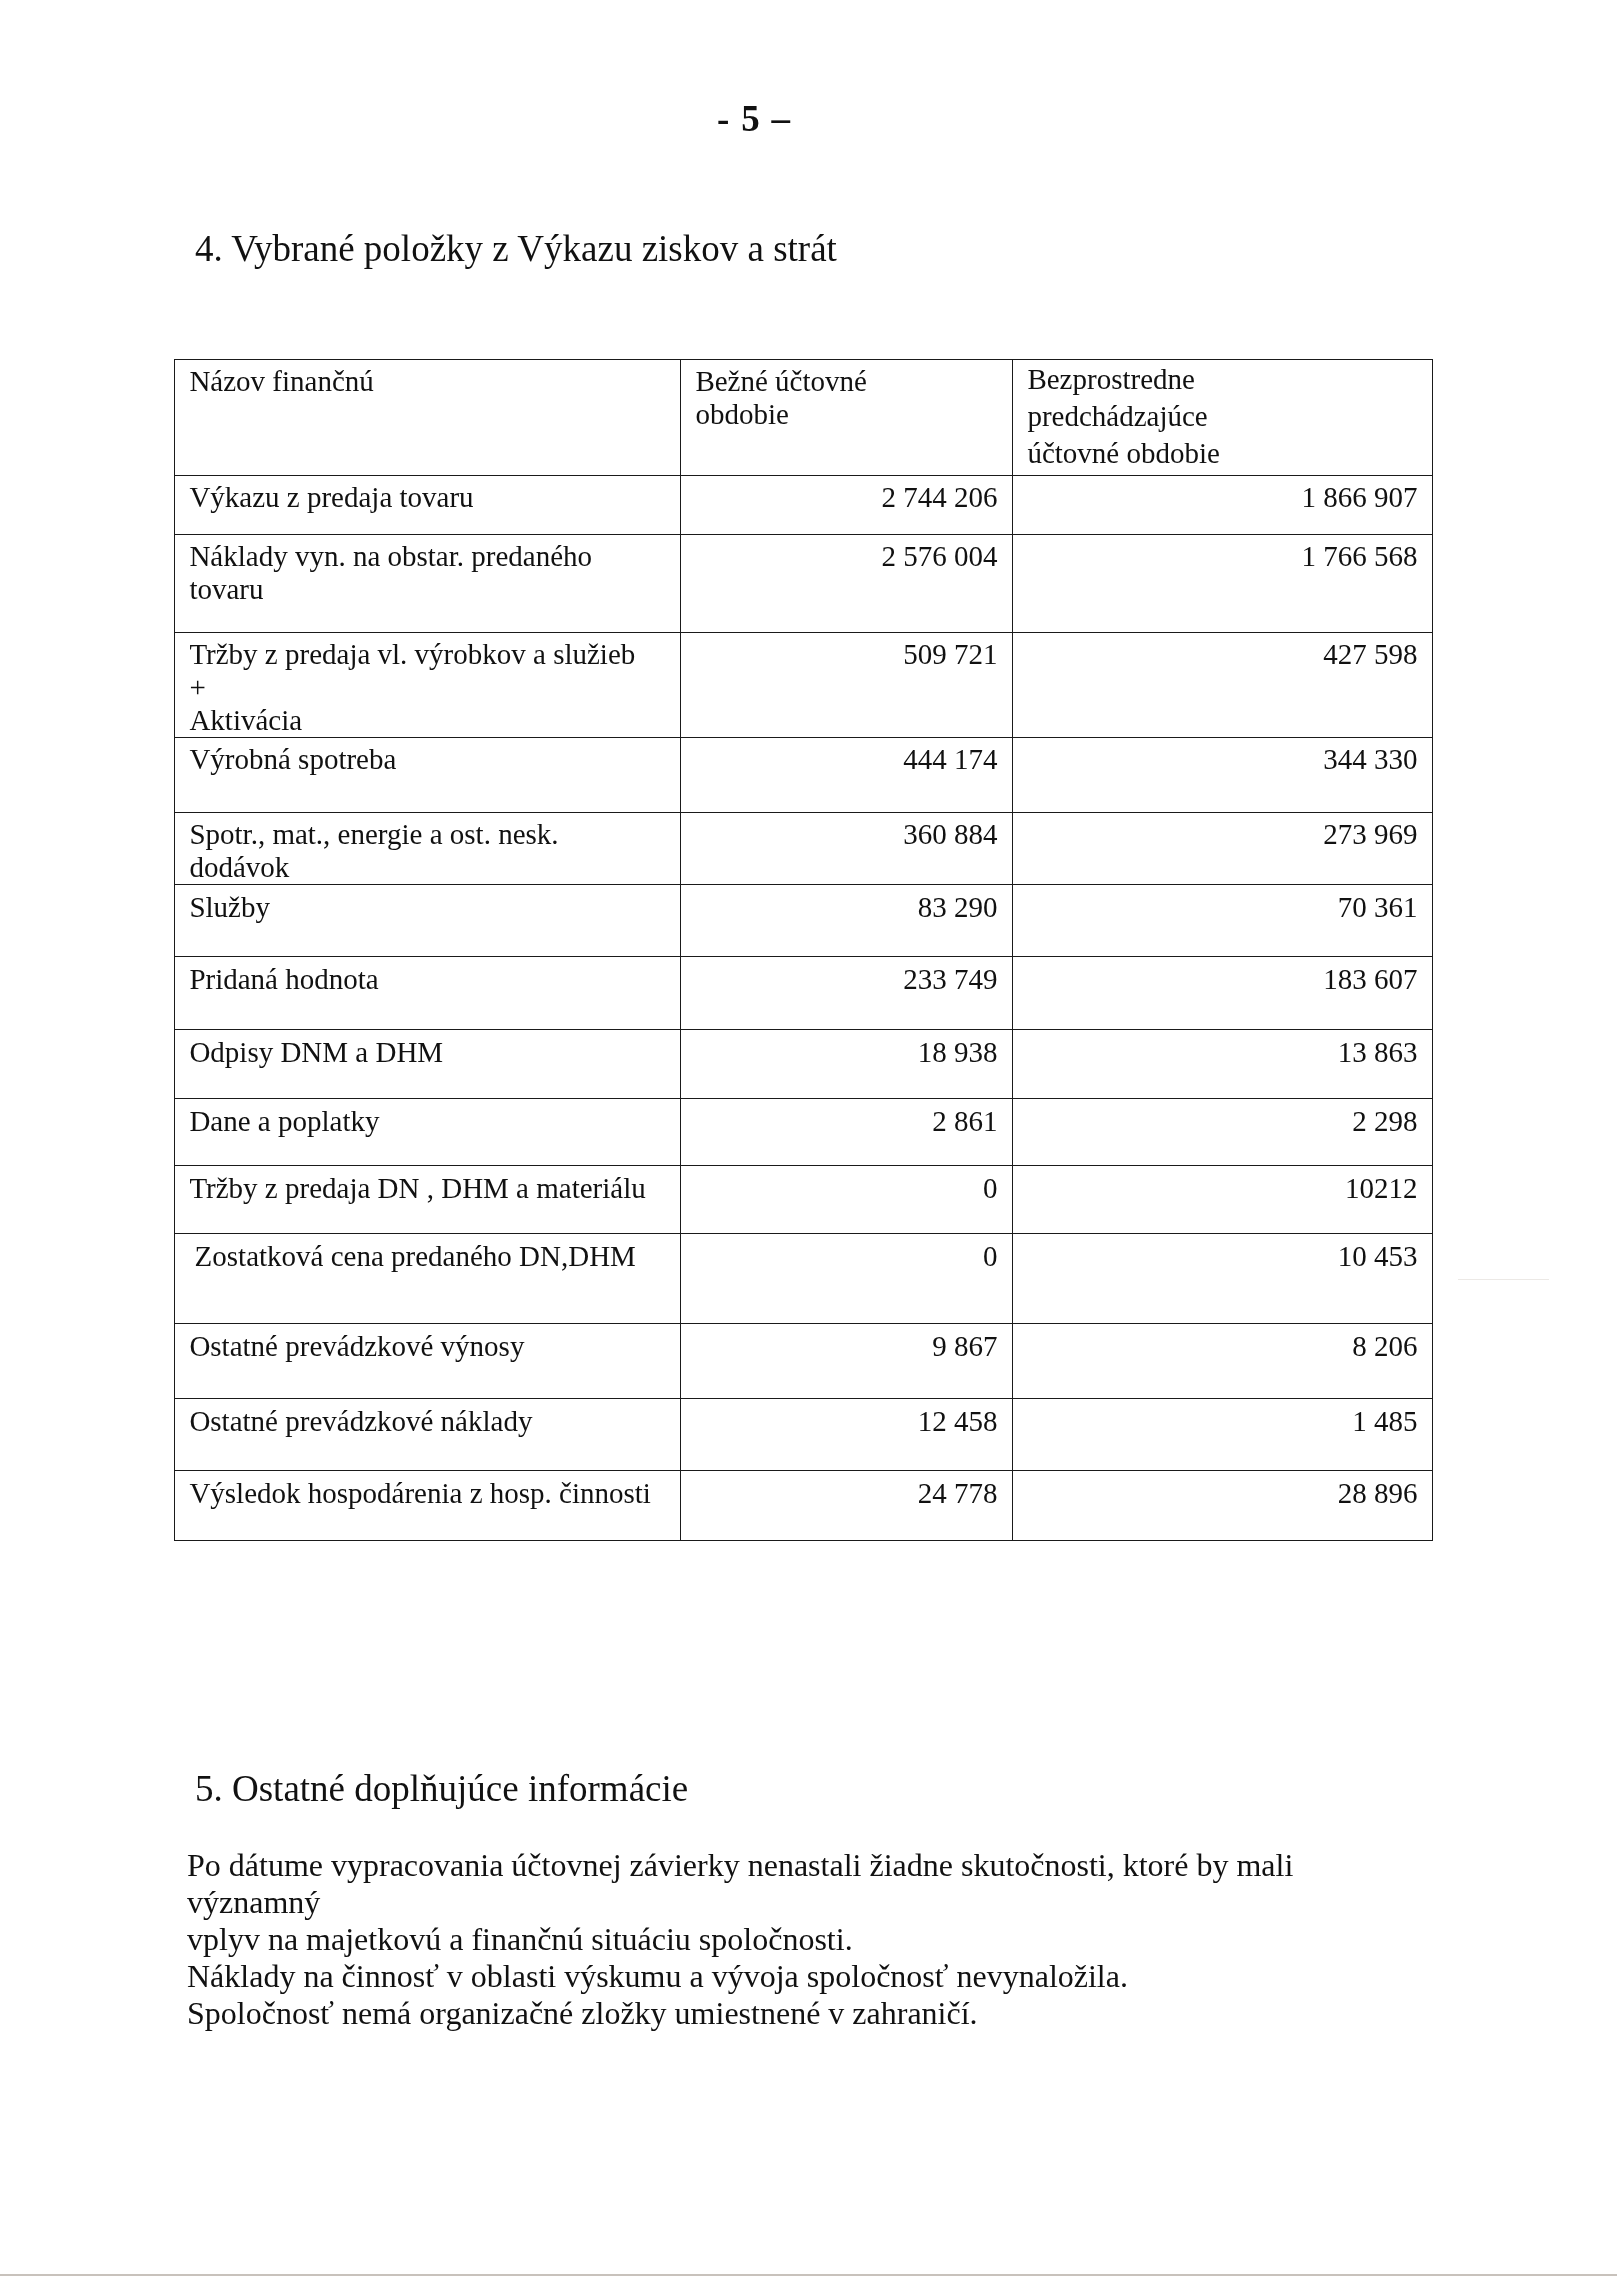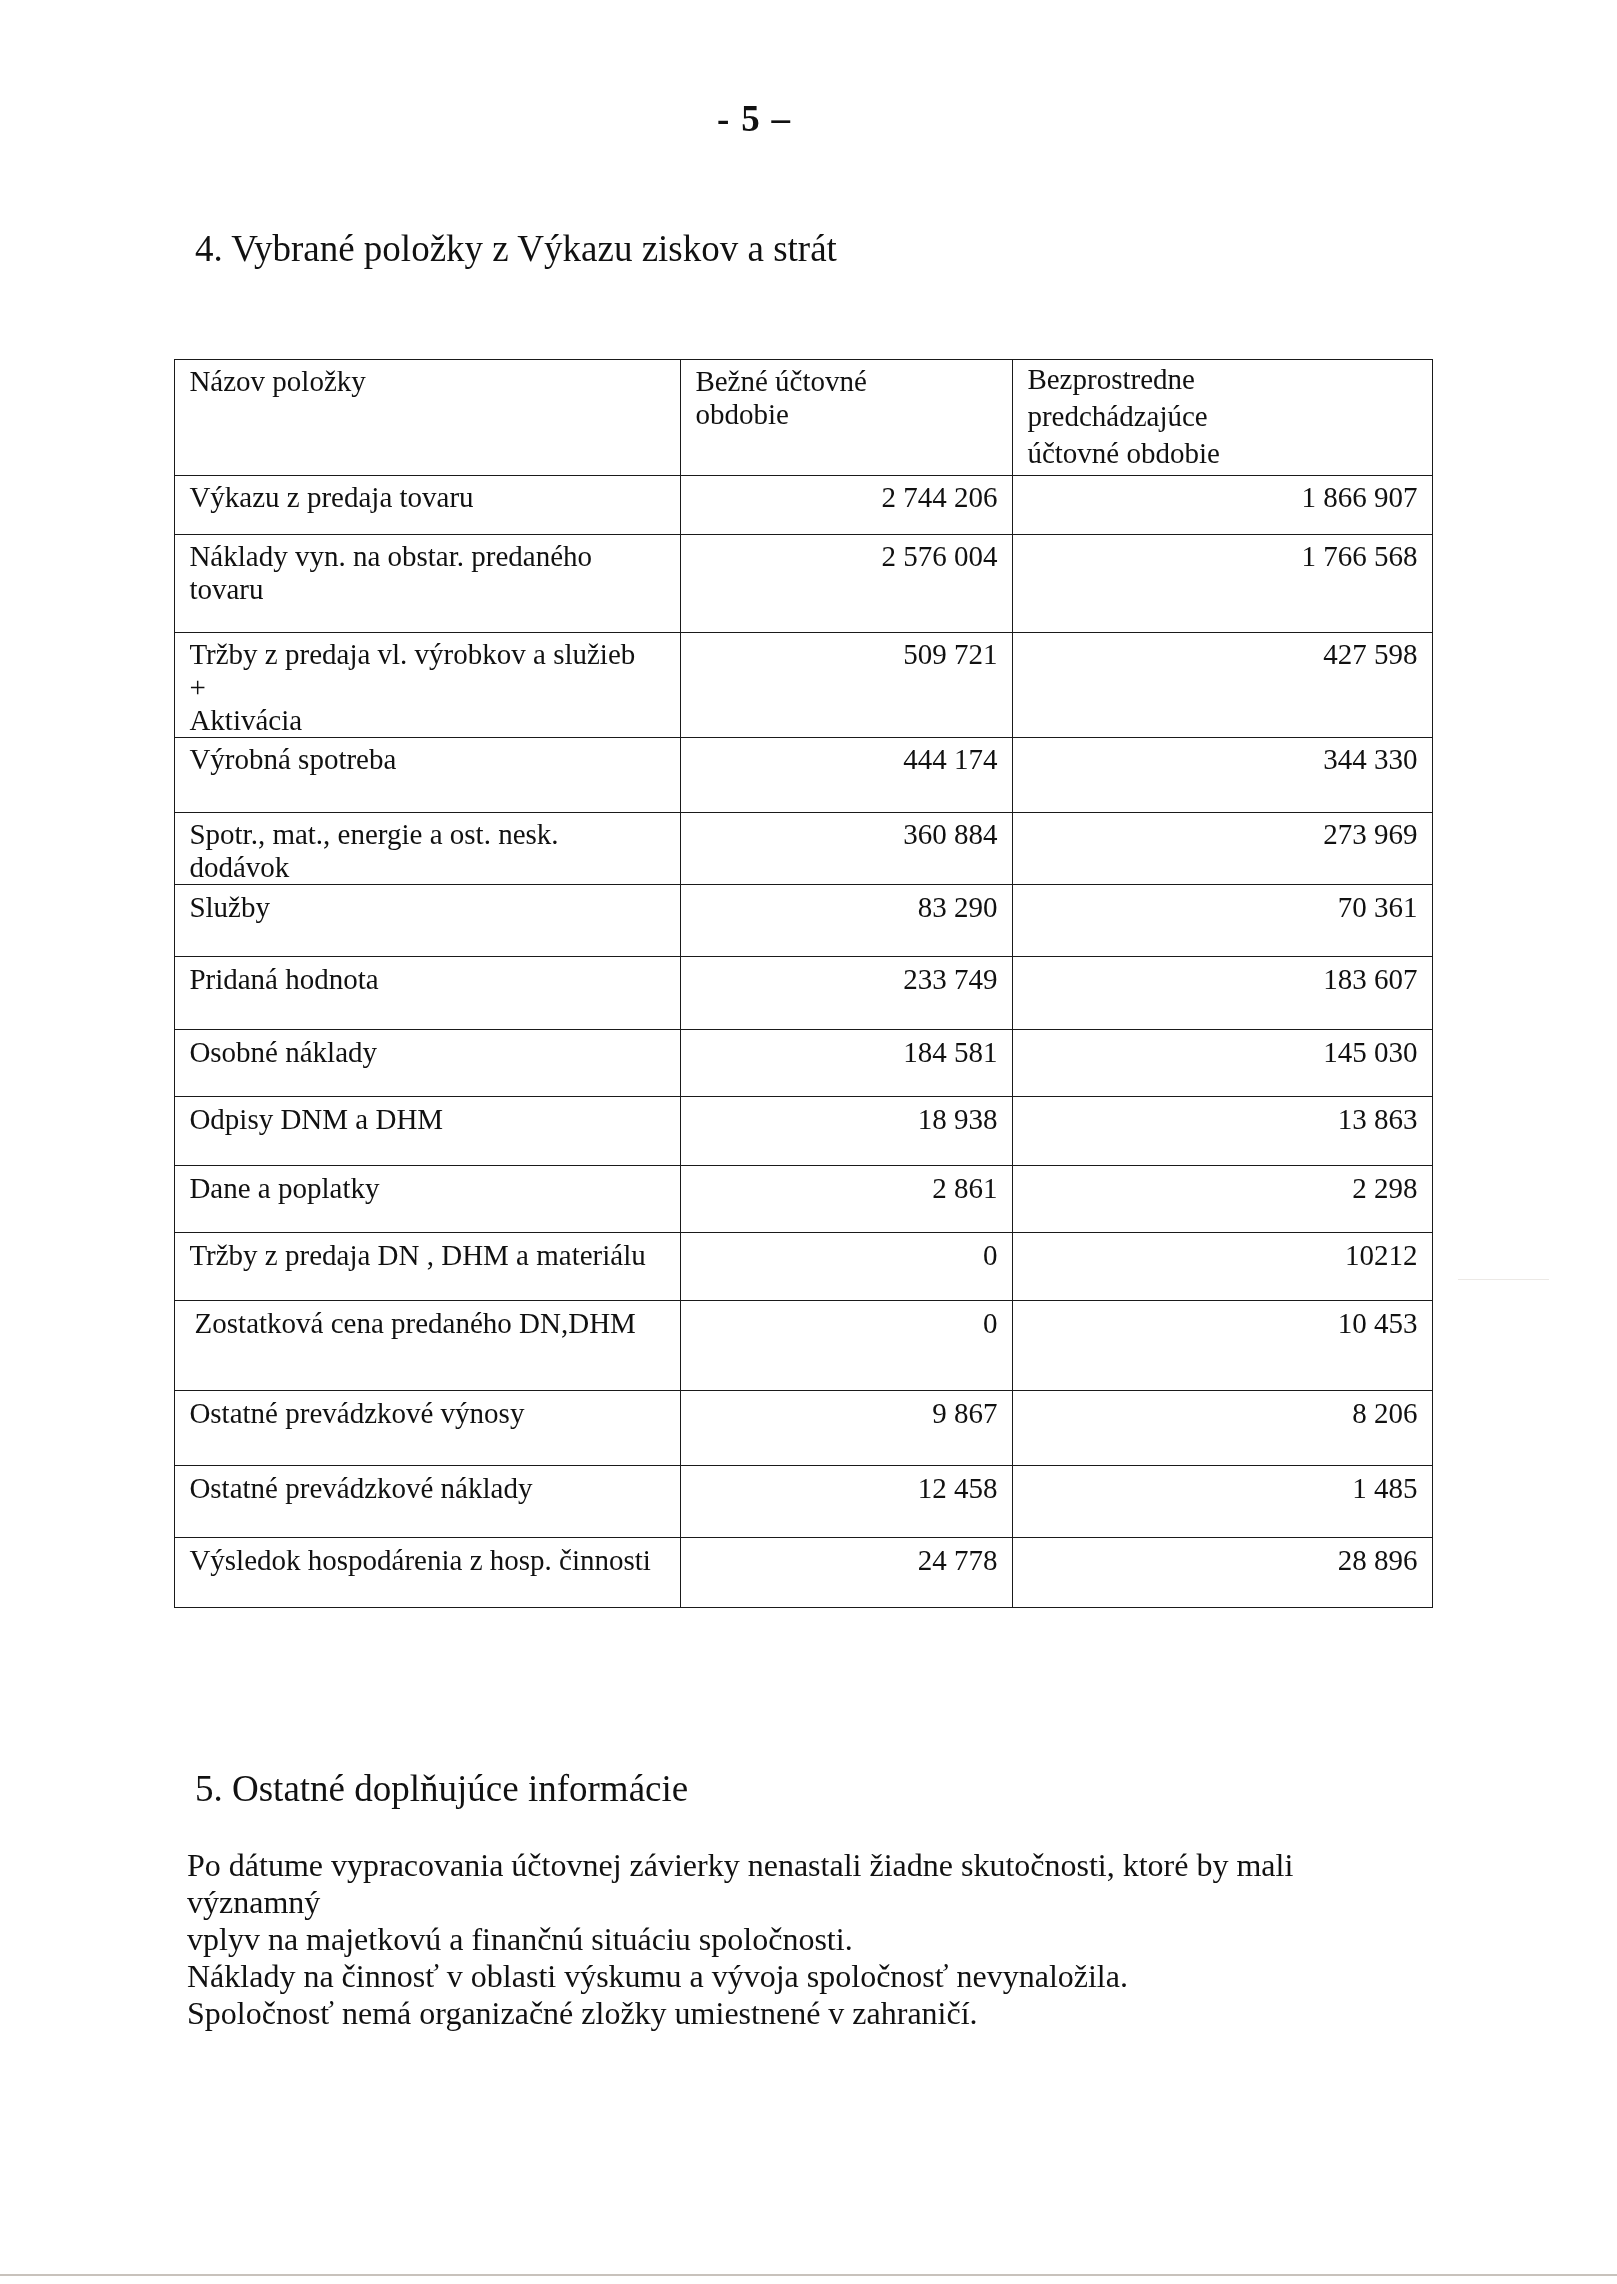--- a/index.html
+++ b/index.html
@@ -55,21 +55,21 @@
 
 <table class="pl">
   <colgroup>
       <col class="c1">
       <col class="c2">
       <col class="c3">
     </colgroup>
   <thead>
     <tr style="height:116px">
       <th>
-        <span class="label-line">Názov položky</span>
+        <span class="label-line">Názov finančnú</span>
       </th>
       <th>
         <span class="label-line">Bežné účtovné</span>
         <span class="label-line">obdobie</span>
       </th>
       <th style="line-height:37px; padding-top:1.3px">
         <span class="label-line">Bezprostredne</span>
         <span class="label-line">predchádzajúce</span>
         <span class="label-line">účtovné obdobie</span>
       </th>
@@ -121,27 +121,20 @@
         </td>
         <td class="num">83 290</td>
         <td class="num">70 361</td>
       </tr>
       <tr style="height: 73px; margin-top: 16px;">
         <td>
           <span class="label-line">Pridaná hodnota</span>
         </td>
         <td class="num">233 749</td>
         <td class="num">183 607</td>
-      </tr>
-      <tr style="height: 67px;">
-        <td>
-          <span class="label-line">Osobné náklady</span>
-        </td>
-        <td class="num">184 581</td>
-        <td class="num">145 030</td>
       </tr>
       <tr style="height: 69px;">
         <td>
           <span class="label-line">Odpisy DNM a DHM</span>
         </td>
         <td class="num">18 938</td>
         <td class="num">13 863</td>
       </tr>
       <tr style="height: 67px;">
         <td>

